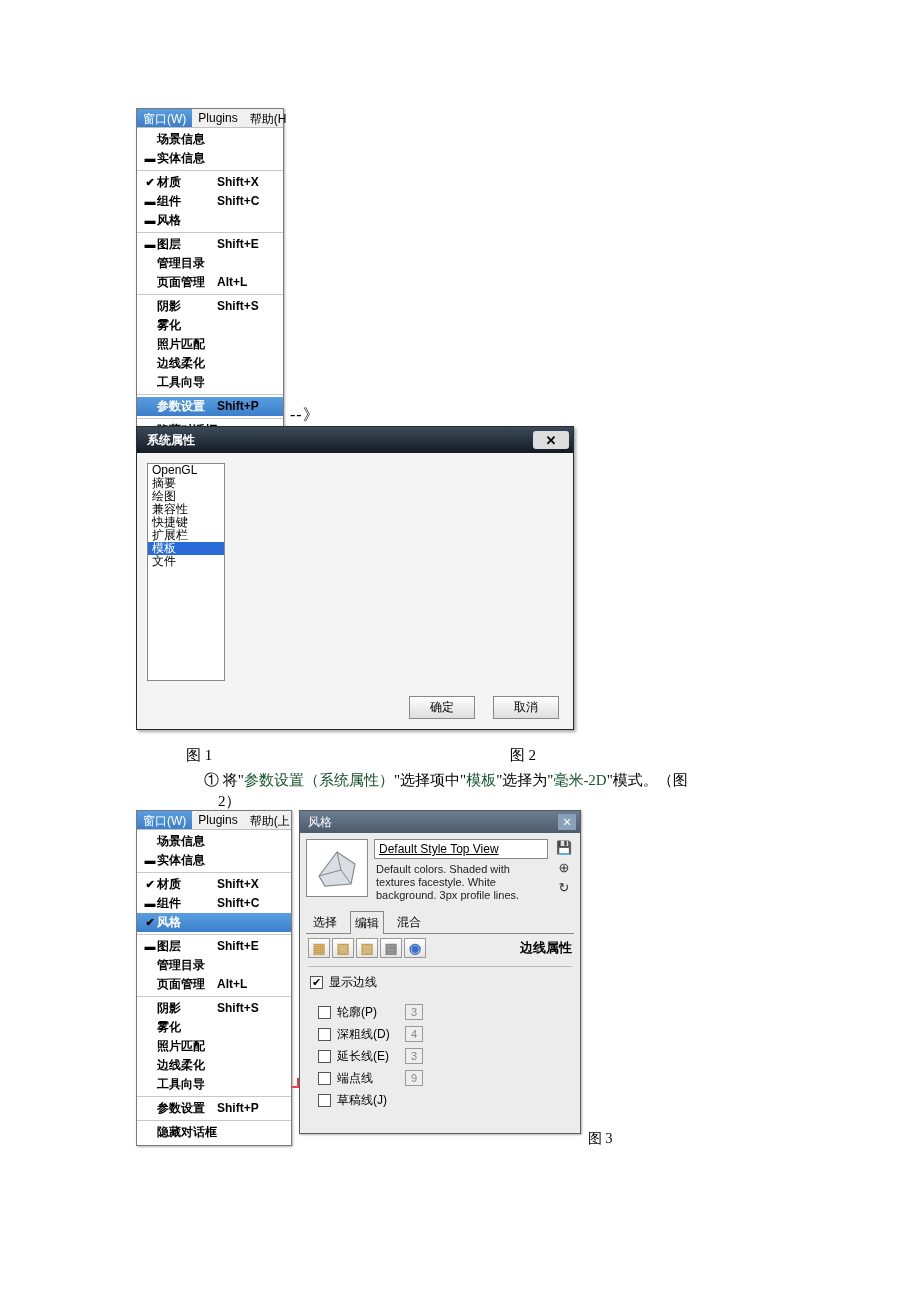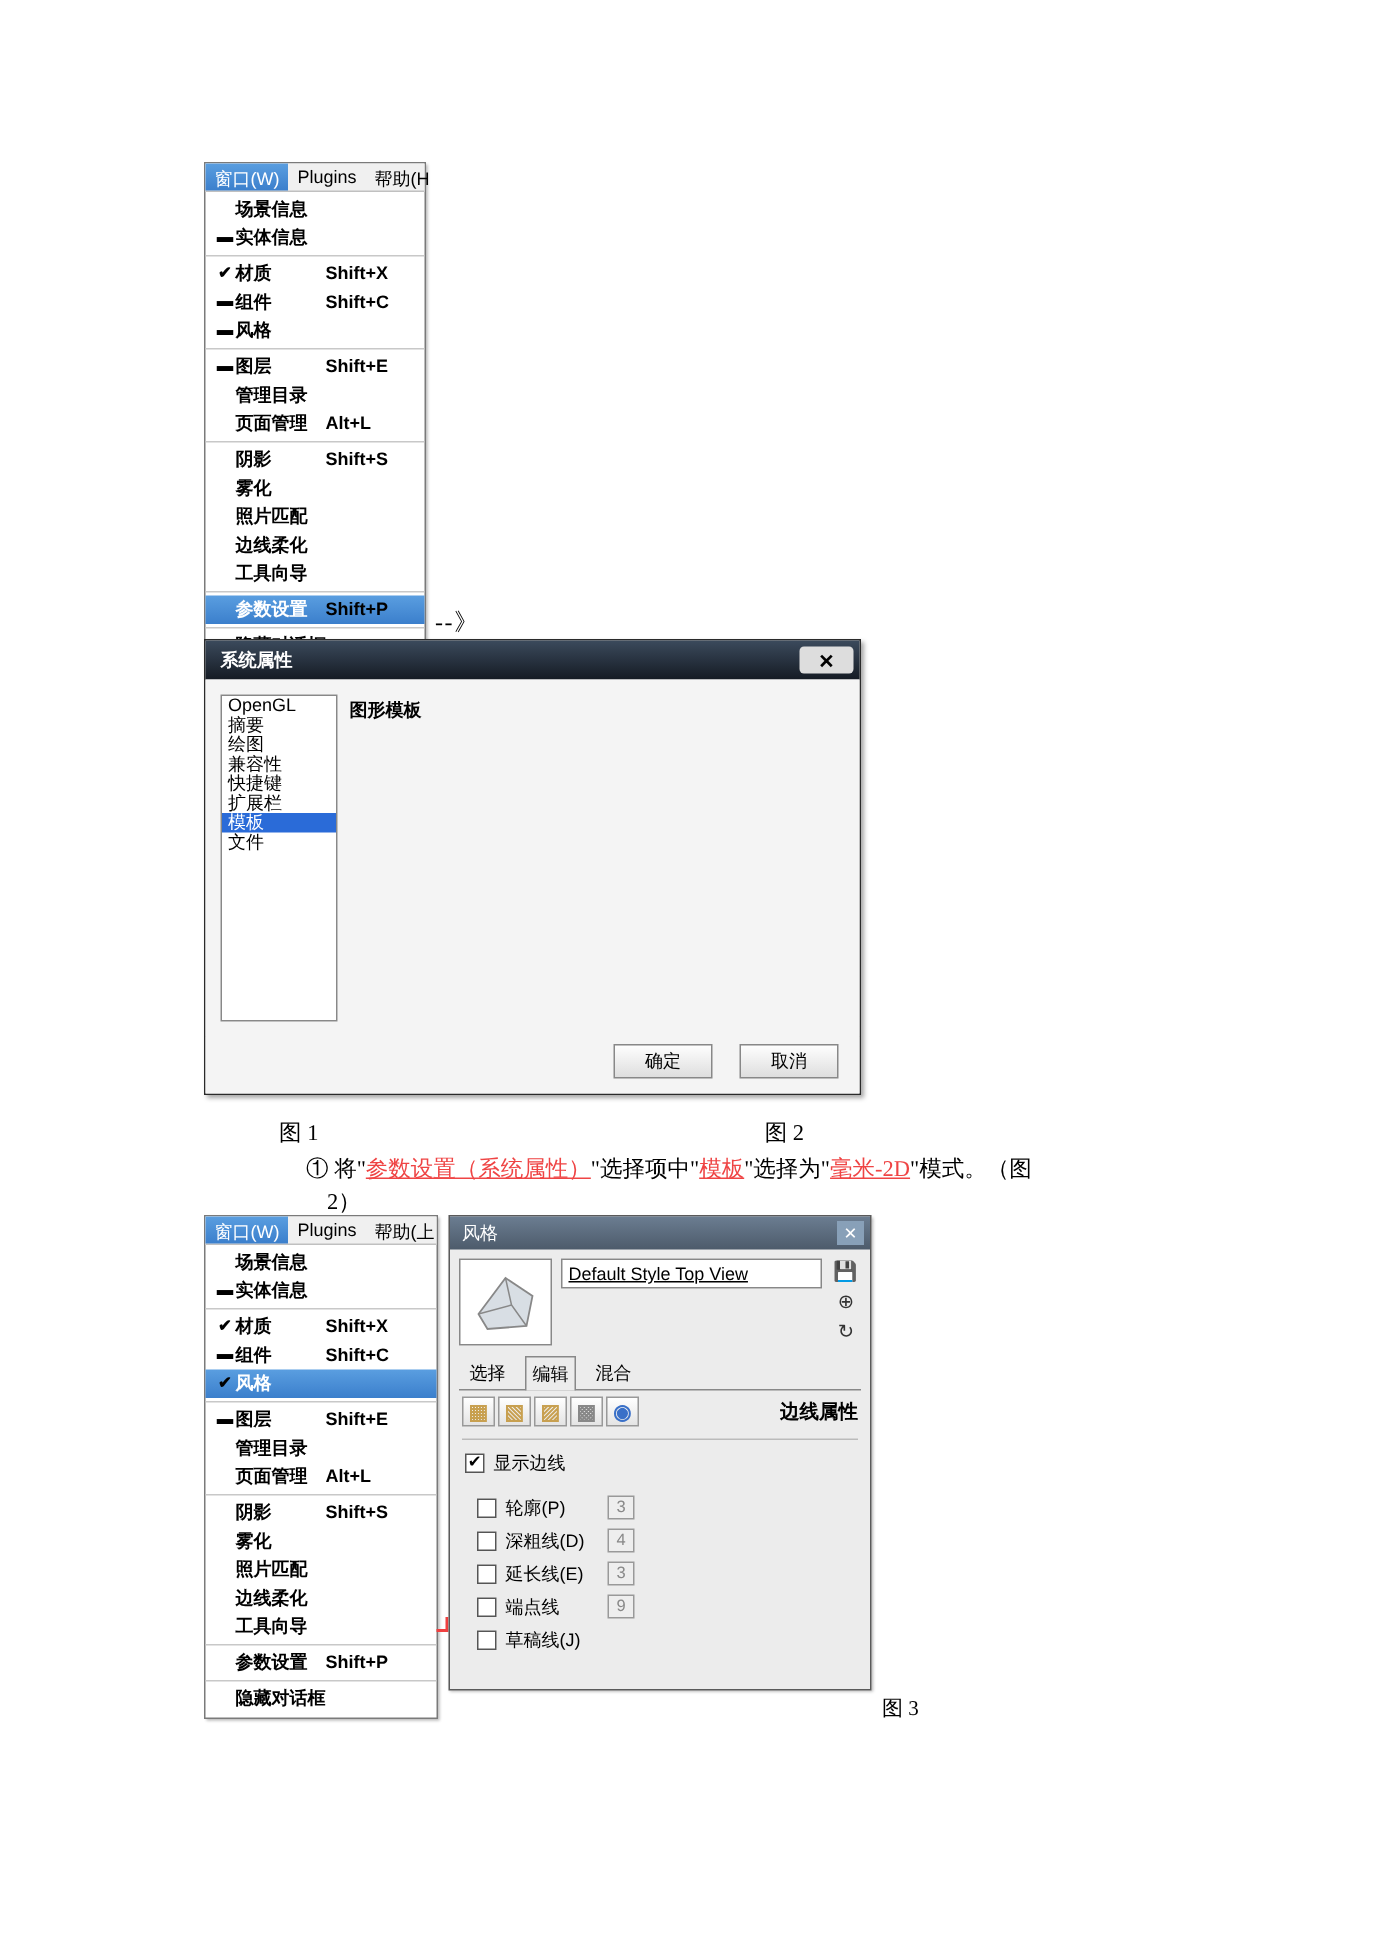--- a/index.html
+++ b/index.html
@@ -161,21 +161,21 @@
   }
   .text-line {
     position: absolute;
     top: 660px;
     left: 68px;
     font-family: "SimSun", serif;
     font-size: 15px;
     line-height: 24px;
     width: 580px;
   }
-  .text-line .red { color: #ef4444; text-decoration: underline; }
+  .text-line .red { color: #14532d; }
   .text-line2 {
     position: absolute;
     top: 684px;
     left: 82px;
     font-family: "SimSun", serif;
     font-size: 15px;
   }
   
   .menu2-wrap {
     position: absolute;
@@ -433,21 +433,20 @@
         <div class="li">OpenGL</div>
         <div class="li">摘要</div>
         <div class="li">绘图</div>
         <div class="li">兼容性</div>
         <div class="li">快捷键</div>
         <div class="li">扩展栏</div>
         <div class="li sel">模板</div>
         <div class="li">文件</div>
       </div>
       <div class="right-pane">
-        <div class="pane-title">图形模板</div>
       </div>
     </div>
     <div class="dialog-footer">
       <div class="btn">确定</div>
       <div class="btn">取消</div>
     </div>
   </div>
 
   <div class="cap-row">
     <span>图 1</span>
@@ -561,20 +560,21 @@
     <div class="sp-top">
       <div class="thumb">
         <svg viewBox="0 0 52 48">
           <polygon points="8,32 26,8 44,20 40,40 14,42" fill="#d8dee4" stroke="#888" stroke-width="1.2"></polygon>
           <polyline points="26,8 30,26 40,40" fill="none" stroke="#888" stroke-width="1"></polyline>
           <polyline points="8,32 30,26" fill="none" stroke="#888" stroke-width="1"></polyline>
         </svg>
       </div>
       <div class="style-name-box">
         <div class="style-name">Default Style Top View</div>
+        <div class="style-desc">Default colors.  Shaded with textures facestyle.  White background.  3px profile lines.</div>
       </div>
       <div class="mini-icons">
         <div class="ic">💾</div>
         <div class="ic">⊕</div>
         <div class="ic">↻</div>
       </div>
     </div>
     <div class="sp-tabs">
       <span class="t">选择</span>
       <span class="t active">编辑</span>

